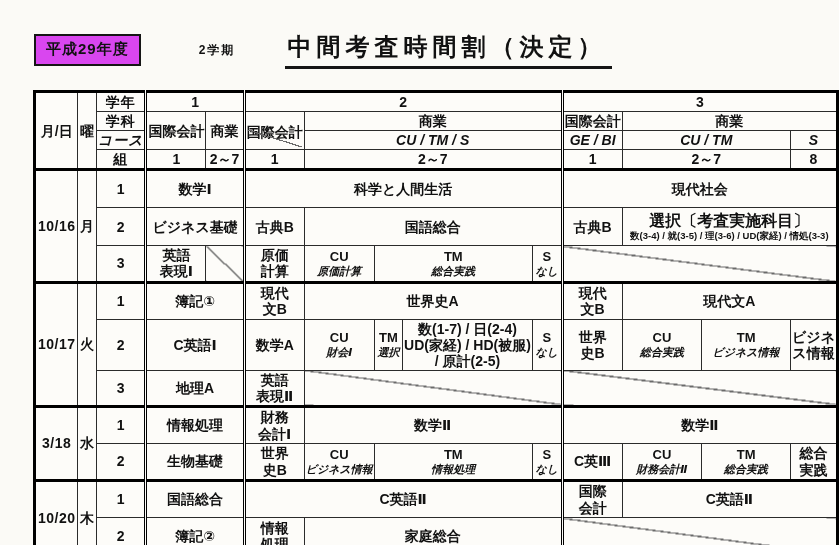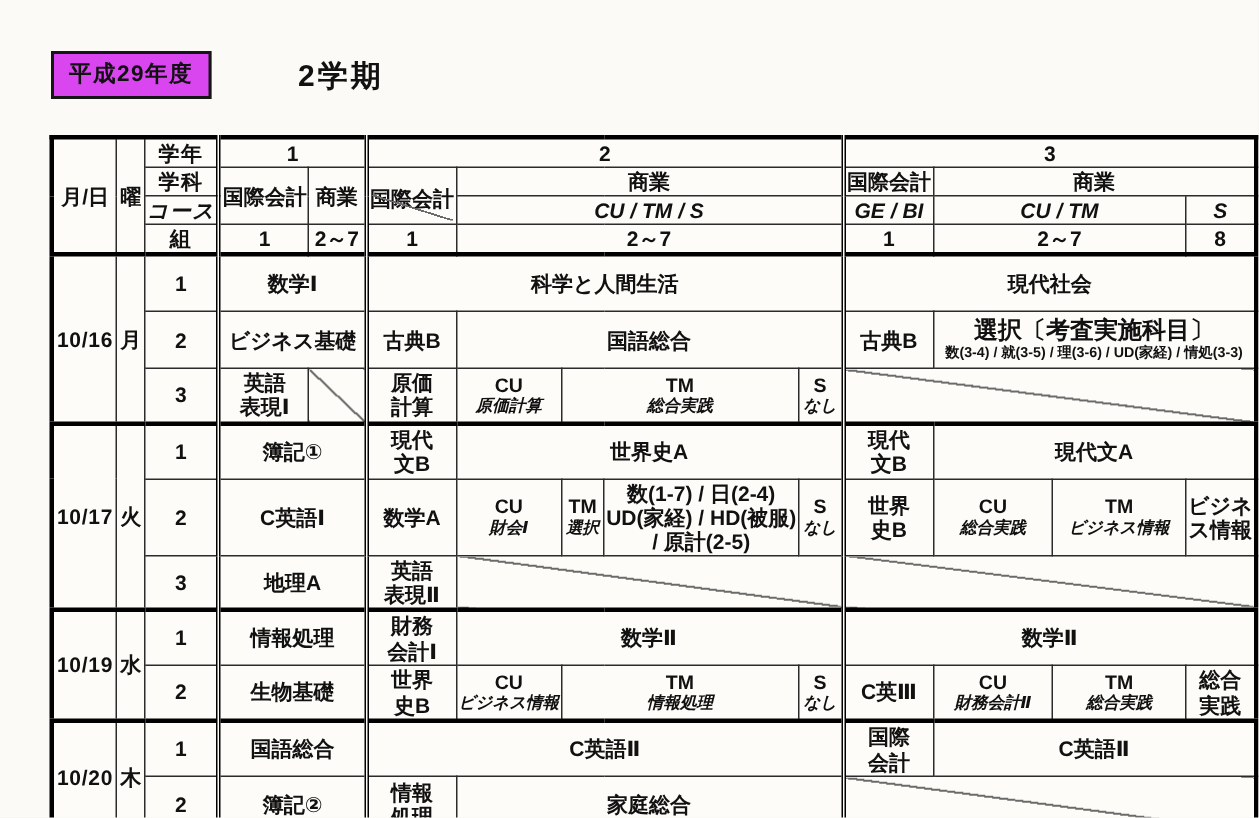--- a/index.html
+++ b/index.html
@@ -23,21 +23,21 @@
   .yearbox{
     border:2px solid #151515;
     padding:4px 10px 5px;
     font-size:15px;
     font-weight:bold;
     letter-spacing:1px;
     background:#d946ef;
   }
   .term{
     margin-left:58px;
-    font-size:20px;
+    font-size:12px;
     font-weight:bold;
     letter-spacing:2px;
   }
   .maintitle{
     margin-left:50px;
     font-size:24px;
     font-weight:bold;
     letter-spacing:5px;
     border-bottom:3px solid #151515;
     padding:0 6px 3px 2px;
@@ -105,20 +105,21 @@
 </style>
 </head>
 <body>
 
 <div class="sheet">
   <div class="titlebar">
     <div class="yearbox">
       <span>平成29年度</span>
     </div>
     <div class="term">2学期</div>
+    <div class="maintitle">中間考査時間割（決定）</div>
   </div>
 
   <table class="tt">
       <colgroup>
         <col style="width: 52px;">
         <col style="width: 25px;">
         <col style="width: 27px;">
         <col style="width: 45px;">
         <col style="width: 60px;">
         <col style="width: 44px;">
@@ -369,21 +370,21 @@
           </td>
           <td class="sm grp">
             <span class="ln ln0">英語</span>
             <span class="ln ln1">表現Ⅱ</span>
           </td>
           <td colspan="4" class="diag"></td>
           <td colspan="4" class="diag grp"></td>
         </tr>
         <tr class="thick" style="height: 37px;">
           <td rowspan="2" class="date">
-            <span class="ln ln0">10/19</span>
+            <span class="ln ln0">3/18</span>
           </td>
           <td rowspan="2" class="day">
             <span class="ln ln0">水</span>
           </td>
           <td class="pnum">
             <span class="ln ln0">1</span>
           </td>
           <td colspan="2" class="subj grp">
             <span class="ln ln0">情報処理</span>
           </td>

